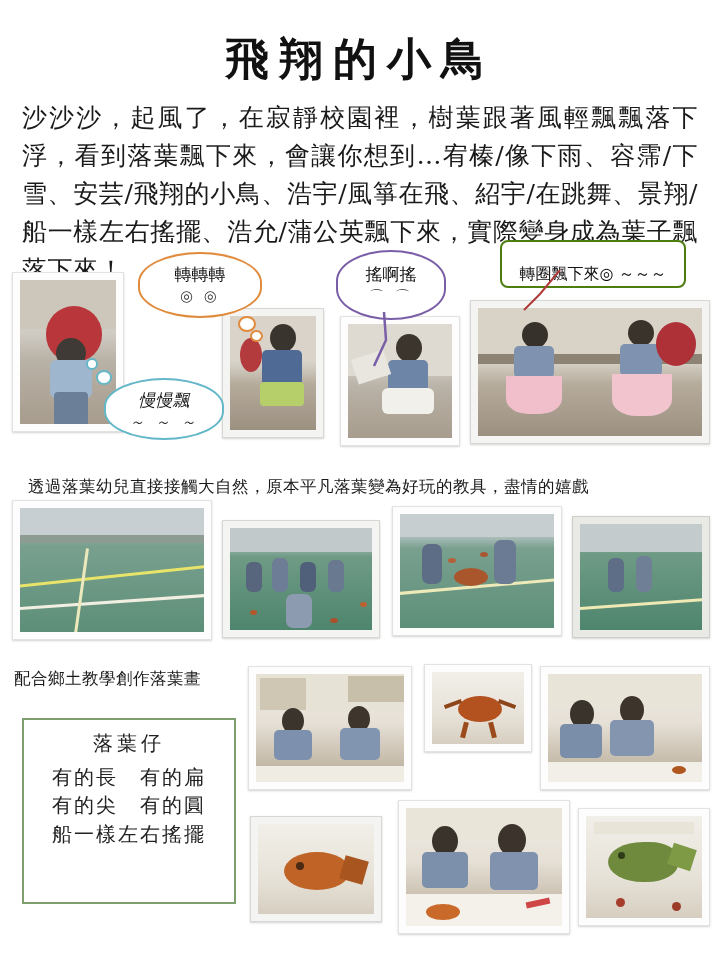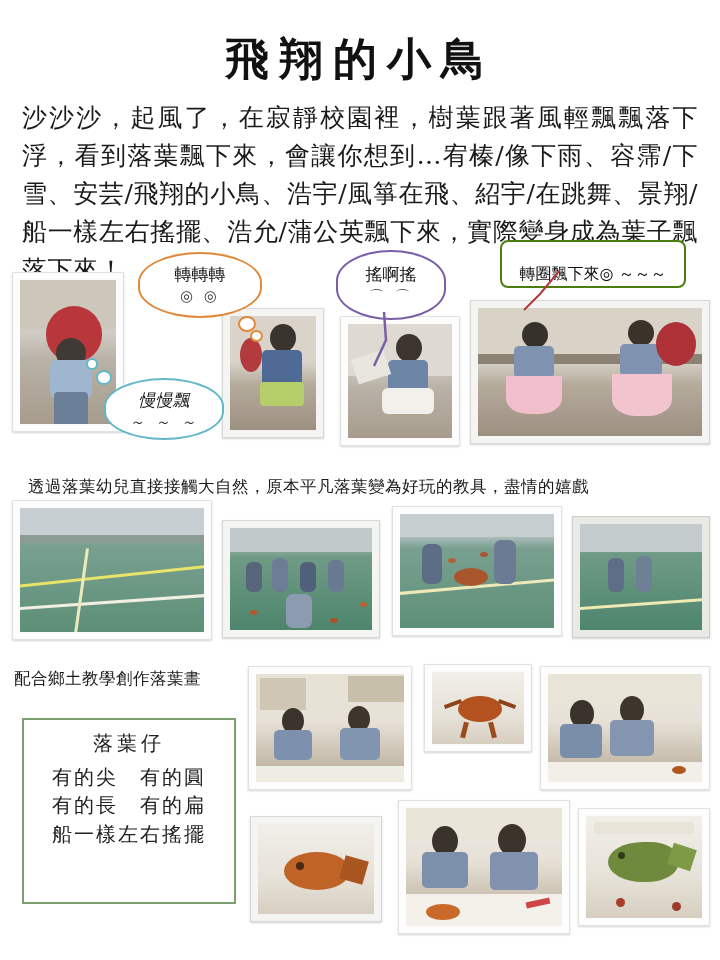--- a/index.html
+++ b/index.html
@@ -258,22 +258,22 @@
     <div class="blob" style="left:28px;top:34px;width:16px;height:34px;background:#5e6e87;border-radius:6px;"></div>
     <div class="blob" style="left:56px;top:32px;width:16px;height:36px;background:#6f7f96;border-radius:6px;"></div>
     <div class="stripe" style="left:-10px;top:78px;width:160px;height:3px;background:#efe9b4;transform:rotate(-4deg);"></div>
   </div>
 </div>
 
 <div class="caption" style="left:14px; top:668px;font-family:Liberation Serif, serif;">配合鄉土教學創作落葉畫</div>
 
 <div class="poem-box" style="left:22px; top:718px; width:214px; height:186px;">
   <div class="poem-title">落葉仔</div>
+  <div class="poem-line">有的長　有的扁</div>
   <div class="poem-line">有的尖　有的圓</div>
-  <div class="poem-line">有的長　有的扁</div>
   <div class="poem-line">船一樣左右搖擺</div>
 </div>
 
 <div class="frame white" style="left:248px; top:666px; width:164px; height:124px;">
   <div class="photo class">
     <div class="stripe" style="left:0;top:0;width:100%;height:34%;background:#e7e2d6;"></div>
     <div class="stripe" style="left:4px;top:4px;width:46px;height:32px;background:#cfc6b3;"></div>
     <div class="stripe" style="left:92px;top:2px;width:58px;height:26px;background:#c8bfab;"></div>
     <div class="blob" style="left:26px;top:34px;width:22px;height:26px;background:#3b342c;"></div>
     <div class="stripe" style="left:18px;top:56px;width:38px;height:30px;background:#7d90ad;border-radius:5px;"></div>

